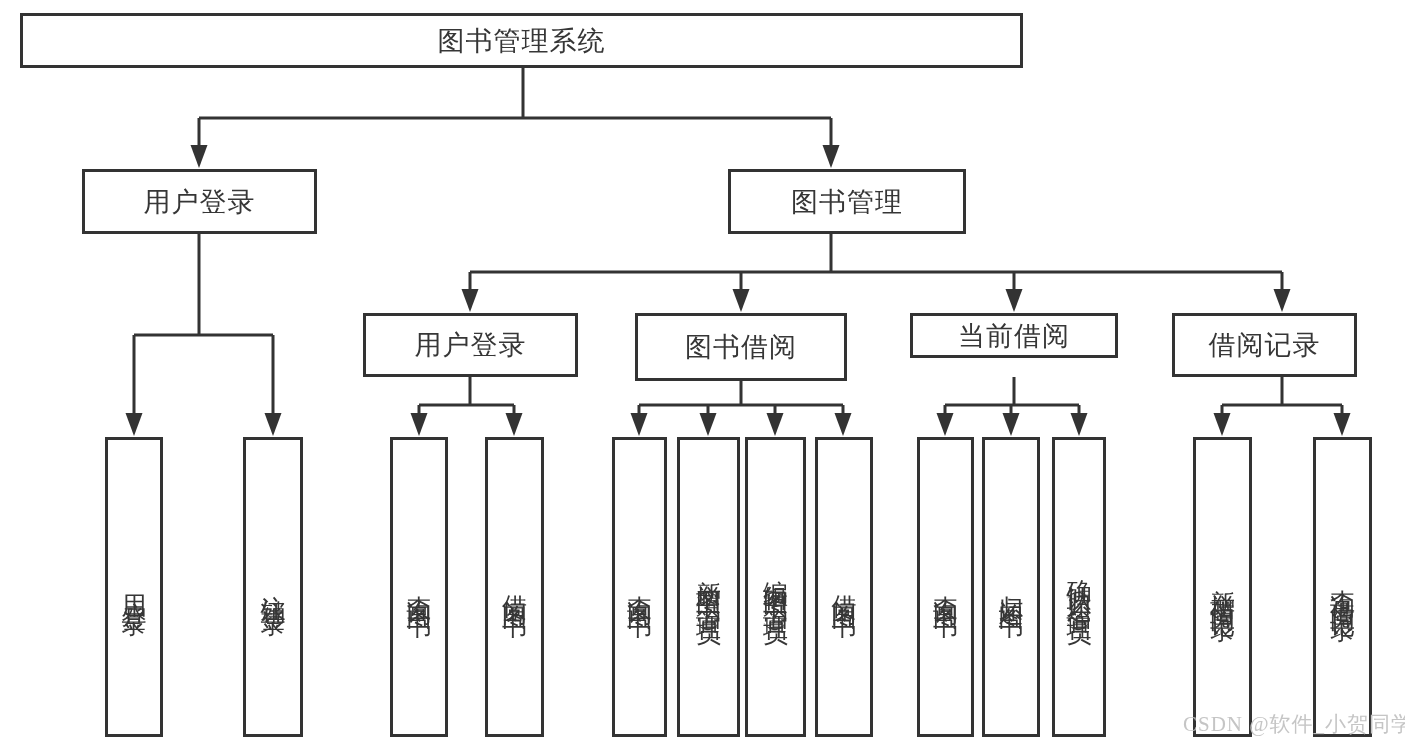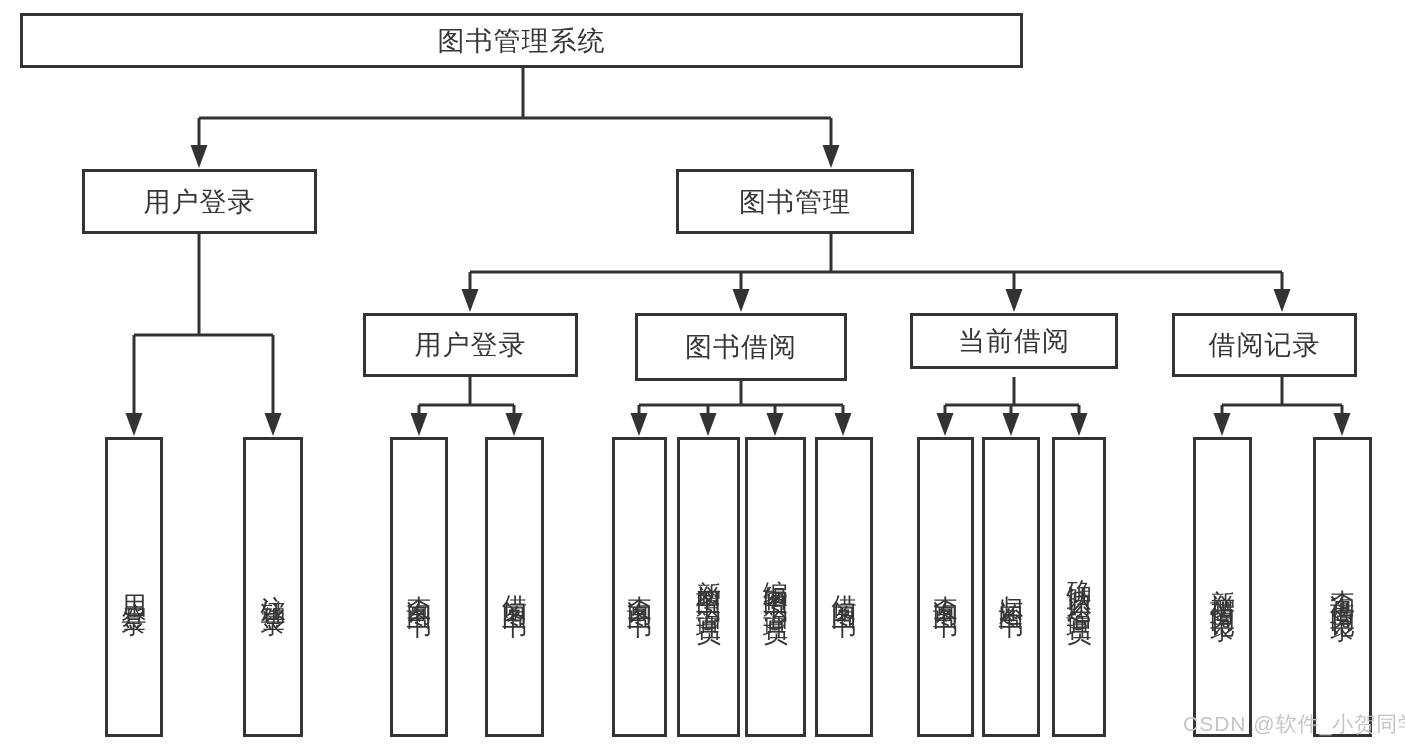--- a/index.html
+++ b/index.html
@@ -1,18 +1,18 @@
 <!DOCTYPE html>
 <html><head>
 <meta charset="utf-8">
 <style>
   html,body{margin:0;padding:0;background:#ffffff;}
   .canvas{
     position:relative;width:1405px;height:747px;background:#ffffff;
-    font-family:Liberation Sans, sans-serif;color:#363636;
+    font-family:Liberation Serif, serif;color:#363636;
     overflow:hidden;
   }
   .connectors{position:absolute;left:0;top:0;width:1405px;height:747px;}
   .node{
     position:absolute;box-sizing:border-box;border:3px solid #333333;background:#ffffff;
     display:flex;align-items:center;justify-content:center;
     font-size:27px;color:#363636;letter-spacing:1px;white-space:nowrap;
   }
   .node-v{
     writing-mode:vertical-rl;text-orientation:mixed;
@@ -64,25 +64,25 @@
       <path d="M1002.5 413 L1019.5 413 L1011 436 Z"></path>
       <path d="M1070.5 413 L1087.5 413 L1079 436 Z"></path>
       <path d="M1213.5 413 L1230.5 413 L1222 436 Z"></path>
       <path d="M1333.5 413 L1350.5 413 L1342 436 Z"></path>
     </g>
   </svg>
 
   <div class="node" style="left:20px;top:13px;width:1003px;height:55px">图书管理系统</div>
 
   <div class="node" style="left:82px;top:169px;width:235px;height:65px">用户登录</div>
-  <div class="node" style="left:676px;top:169px;width:238px;height:65px">图书管理</div>
+  <div class="node" style="left:728px;top:169px;width:238px;height:65px">图书管理</div>
 
   <div class="node" style="left:363px;top:313px;width:215px;height:64px">用户登录</div>
   <div class="node" style="left:635px;top:313px;width:212px;height:68px">图书借阅</div>
-  <div class="node" style="left:910px;top:313px;width:208px;height:56px">当前借阅</div>
+  <div class="node" style="left:910px;top:313px;width:208px;height:45px">当前借阅</div>
   <div class="node" style="left:1172px;top:313px;width:185px;height:64px">借阅记录</div>
 
   <div class="node node-v" style="left:105px;top:437px;width:58px;height:300px">用户登录</div>
   <div class="node node-v" style="left:243px;top:437px;width:60px;height:300px">注销登录</div>
 
   <div class="node node-v" style="left:390px;top:437px;width:58px;height:300px">查询图书</div>
   <div class="node node-v" style="left:485px;top:437px;width:59px;height:300px">借阅图书</div>
 
   <div class="node node-v" style="left:612px;top:437px;width:55px;height:300px">查询图书</div>
   <div class="node node-v" style="left:677px;top:437px;width:63px;height:300px">新增图书（管理员）</div>

